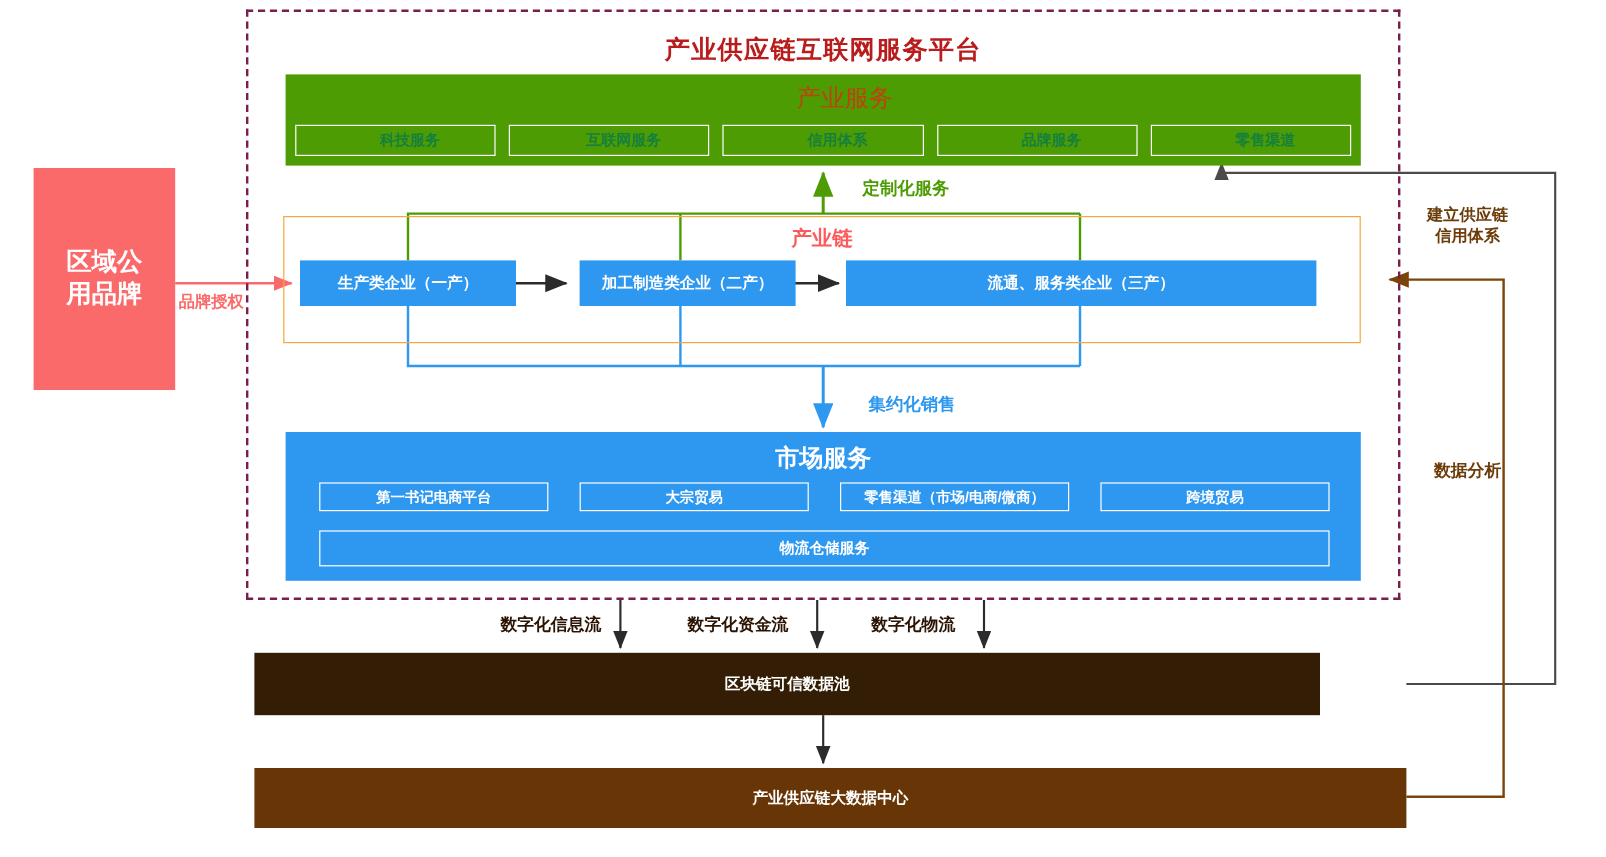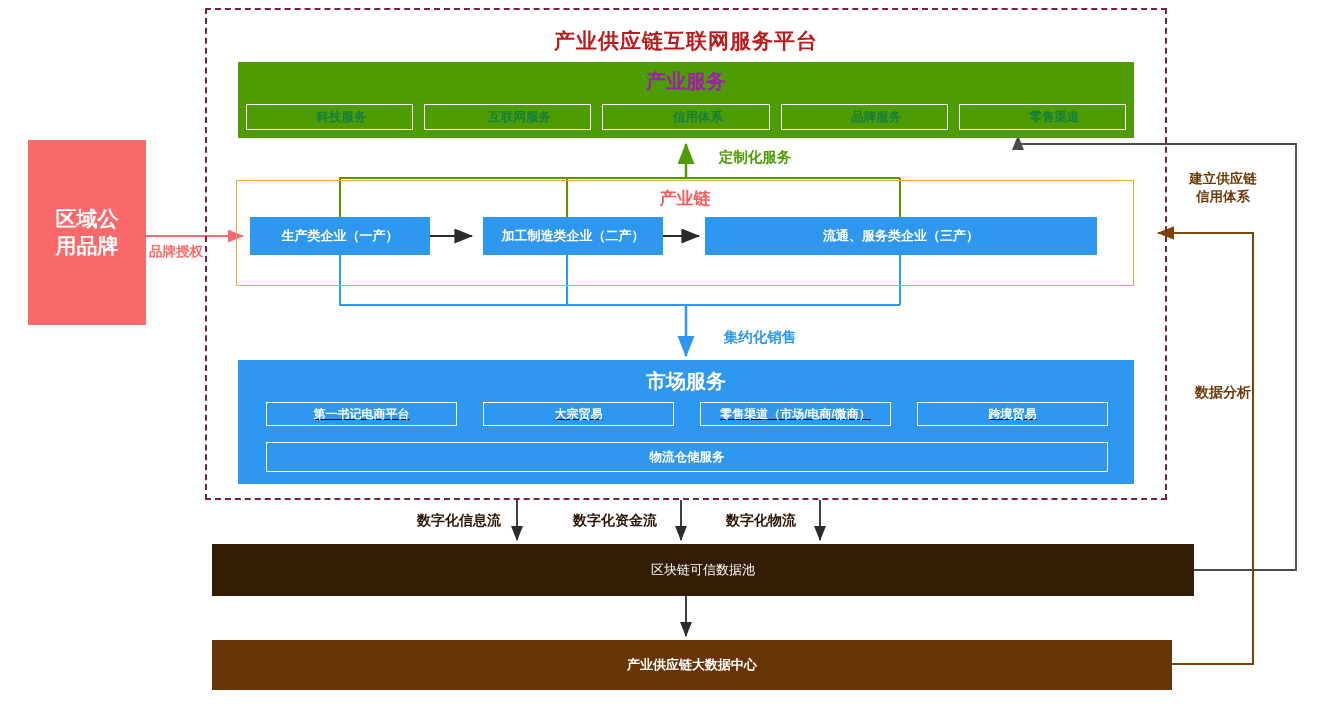--- a/index.html
+++ b/index.html
@@ -22,22 +22,22 @@
   #platform-title{
     left:205px;top:24px;width:962px;height:34px;
     color:#b91c1c;font-weight:bold;font-size:21px;letter-spacing:1px;
   }
 
   
   #industry-service{
     left:238px;top:62px;width:896px;height:76px;background:#4d9c04;
   }
   #industry-service-title{
-    left:238px;top:66px;width:896px;height:30px;
-    color:#a21caf;font-weight:bold;font-size:20px;
+    left:256px;top:66px;width:896px;height:30px;
+    color:#c2410c;font-weight:normal;font-size:20px;
   }
   .svc-row{left:246px;top:104px;width:880px;height:26px;display:flex;gap:11px;}
   .svc-chip{
     flex:1;border:1.5px solid #ffffff;color:#15803d;
     font-size:12.5px;font-weight:bold;background:transparent;
     display:flex;align-items:center;justify-content:center;box-sizing:border-box;padding-left:24px;
   }
 
   
   #chain-frame{
@@ -56,21 +56,21 @@
   #chain-box-2{left:705px;top:217px;width:392px;}
 
   
   #market-service{
     left:238px;top:360px;width:896px;height:124px;background:#2e98f0;
   }
   #market-service-title{
     left:238px;top:366px;width:896px;height:30px;
     color:#ffffff;font-weight:bold;font-size:20px;
   }
-  .mkt-row{left:266px;top:402px;width:842px;height:24px;display:flex;gap:26px;text-decoration:underline;}
+  .mkt-row{left:266px;top:402px;width:842px;height:24px;display:flex;gap:26px;}
   .mkt-chip{
     flex:1;border:1.3px solid #ffffff;color:#ffffff;font-size:12px;font-weight:bold;
     display:flex;align-items:center;justify-content:center;box-sizing:border-box;
   }
   #logistics-chip{
     left:266px;top:442px;width:842px;height:30px;
     border:1.3px solid #ffffff;color:#ffffff;font-size:12.5px;font-weight:bold;
   }
 
   
@@ -78,22 +78,22 @@
     left:28px;top:140px;width:118px;height:185px;background:#fb6a6a;
     color:#ffffff;font-weight:bold;font-size:21px;line-height:1.28;text-align:right;
   }
   #brand-auth-label{
     left:130px;top:242px;width:92px;height:20px;
     color:#fb6a6a;font-weight:bold;font-size:13.5px;
   }
 
   
   #data-pool{
-    left:212px;top:544px;width:982px;height:52px;background:#331d05;
-    color:#ffffff;font-size:13px;font-weight:normal;
+    left:212px;top:544px;width:888px;height:52px;background:#331d05;
+    color:#ffffff;font-size:13px;font-weight:bold;
   }
   #big-data-center{
     left:212px;top:640px;width:960px;height:50px;background:#683606;
     color:#ffffff;font-size:13px;font-weight:bold;
   }
 
   
   .flow-label{color:#2b1403;font-weight:bold;font-size:14px;}
   #flow-info{left:404px;top:510px;width:110px;height:22px;}
   #flow-money{left:560px;top:510px;width:110px;height:22px;}

